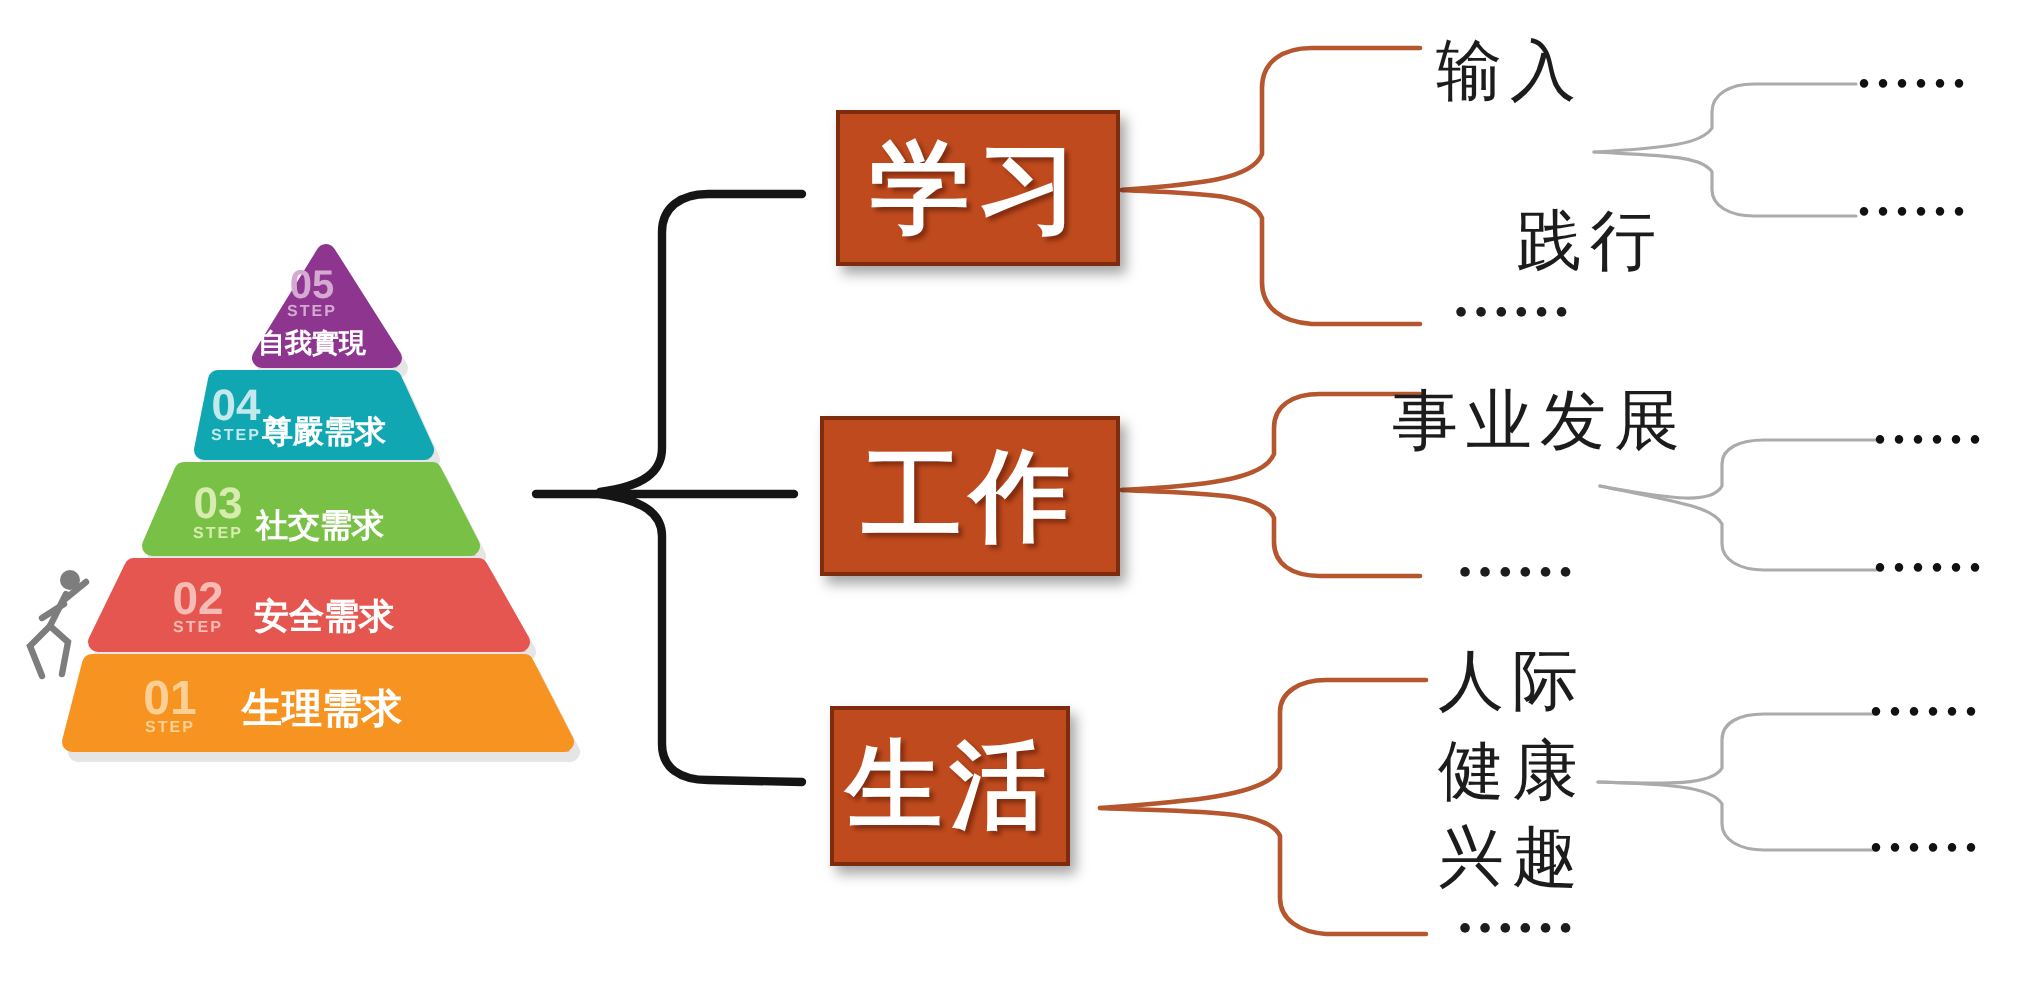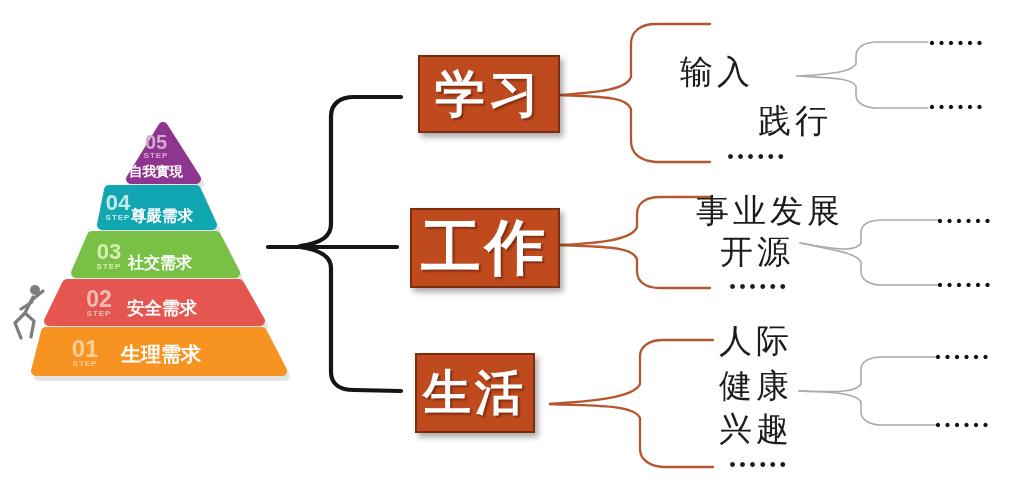--- a/index.html
+++ b/index.html
@@ -30,29 +30,29 @@
   .climber{stroke:#7d7d7d;stroke-width:3.2;stroke-linecap:round;fill:none;}
   
   .node{
     position:absolute;display:flex;align-items:center;justify-content:center;
     background:#bf4a1d;border:2px solid #7d2c0e;box-sizing:border-box;
     box-shadow:3px 4px 6px rgba(0,0,0,0.35);
     color:#ffffff;font-family:Liberation Sans, sans-serif;font-weight:700;
     letter-spacing:4px;text-shadow:2px 2px 2px rgba(60,10,0,0.45);
   }
   #node-0{left:418px;top:55px;width:142px;height:78px;font-size:50px;}
-  #node-1{left:410px;top:208px;width:150px;height:80px;font-size:60px;}
+  #node-1{left:410px;top:208px;width:150px;height:80px;font-size:50px;}
   #node-2{left:415px;top:353px;width:120px;height:80px;font-size:48px;}
   
   .child{
     position:absolute;transform:translateY(-50%);white-space:nowrap;
     font-family:"DejaVu Serif",serif;font-size:33px;color:#1c1c1c;letter-spacing:4px;
   }
   .dots{font-size:26px;font-weight:700;letter-spacing:1px;}
-  #c00{left:680px;top:36px;margin-top:36px;} #c01{left:718px;top:75px;} #c02{left:718px;top:121px;margin-left:40px;} #c03{left:726px;top:150px;}
+  #c00{left:718px;top:36px;} #c01{left:718px;top:75px;} #c02{left:718px;top:121px;margin-left:40px;} #c03{left:726px;top:150px;}
   #c10{left:696px;top:211px;} #c11{left:720px;top:252px;} #c12{left:728px;top:280px;}
   #c20{left:719px;top:341px;} #c21{left:719px;top:386px;} #c22{left:719px;top:429px;} #c23{left:728px;top:458px;}
   
   .leaf{
     position:absolute;transform:translateY(-50%);white-space:nowrap;
     font-family:"DejaVu Serif",serif;font-size:23px;font-weight:700;
     letter-spacing:1.5px;color:#111111;
   }
   #l00{left:928px;top:36px;} #l01{left:928px;top:100px;}
   #l10{left:936px;top:214px;} #l11{left:936px;top:278px;}
@@ -149,21 +149,20 @@
 
   <div class="node" id="node-0">学习</div>
   <div class="node" id="node-1">工作</div>
   <div class="node" id="node-2">生活</div>
 
   <div class="child" id="c00">输入</div>
   <div class="child" id="c02">践行</div>
   <div class="child dots" id="c03">......</div>
 
   <div class="child" id="c10">事业发展</div>
-  <div class="child" id="c11">开源</div>
   <div class="child dots" id="c12">......</div>
 
   <div class="child" id="c20">人际</div>
   <div class="child" id="c21">健康</div>
   <div class="child" id="c22">兴趣</div>
   <div class="child dots" id="c23">......</div>
 
   <div class="leaf" id="l00">......</div>
   <div class="leaf" id="l01">......</div>
   <div class="leaf" id="l10">......</div>

